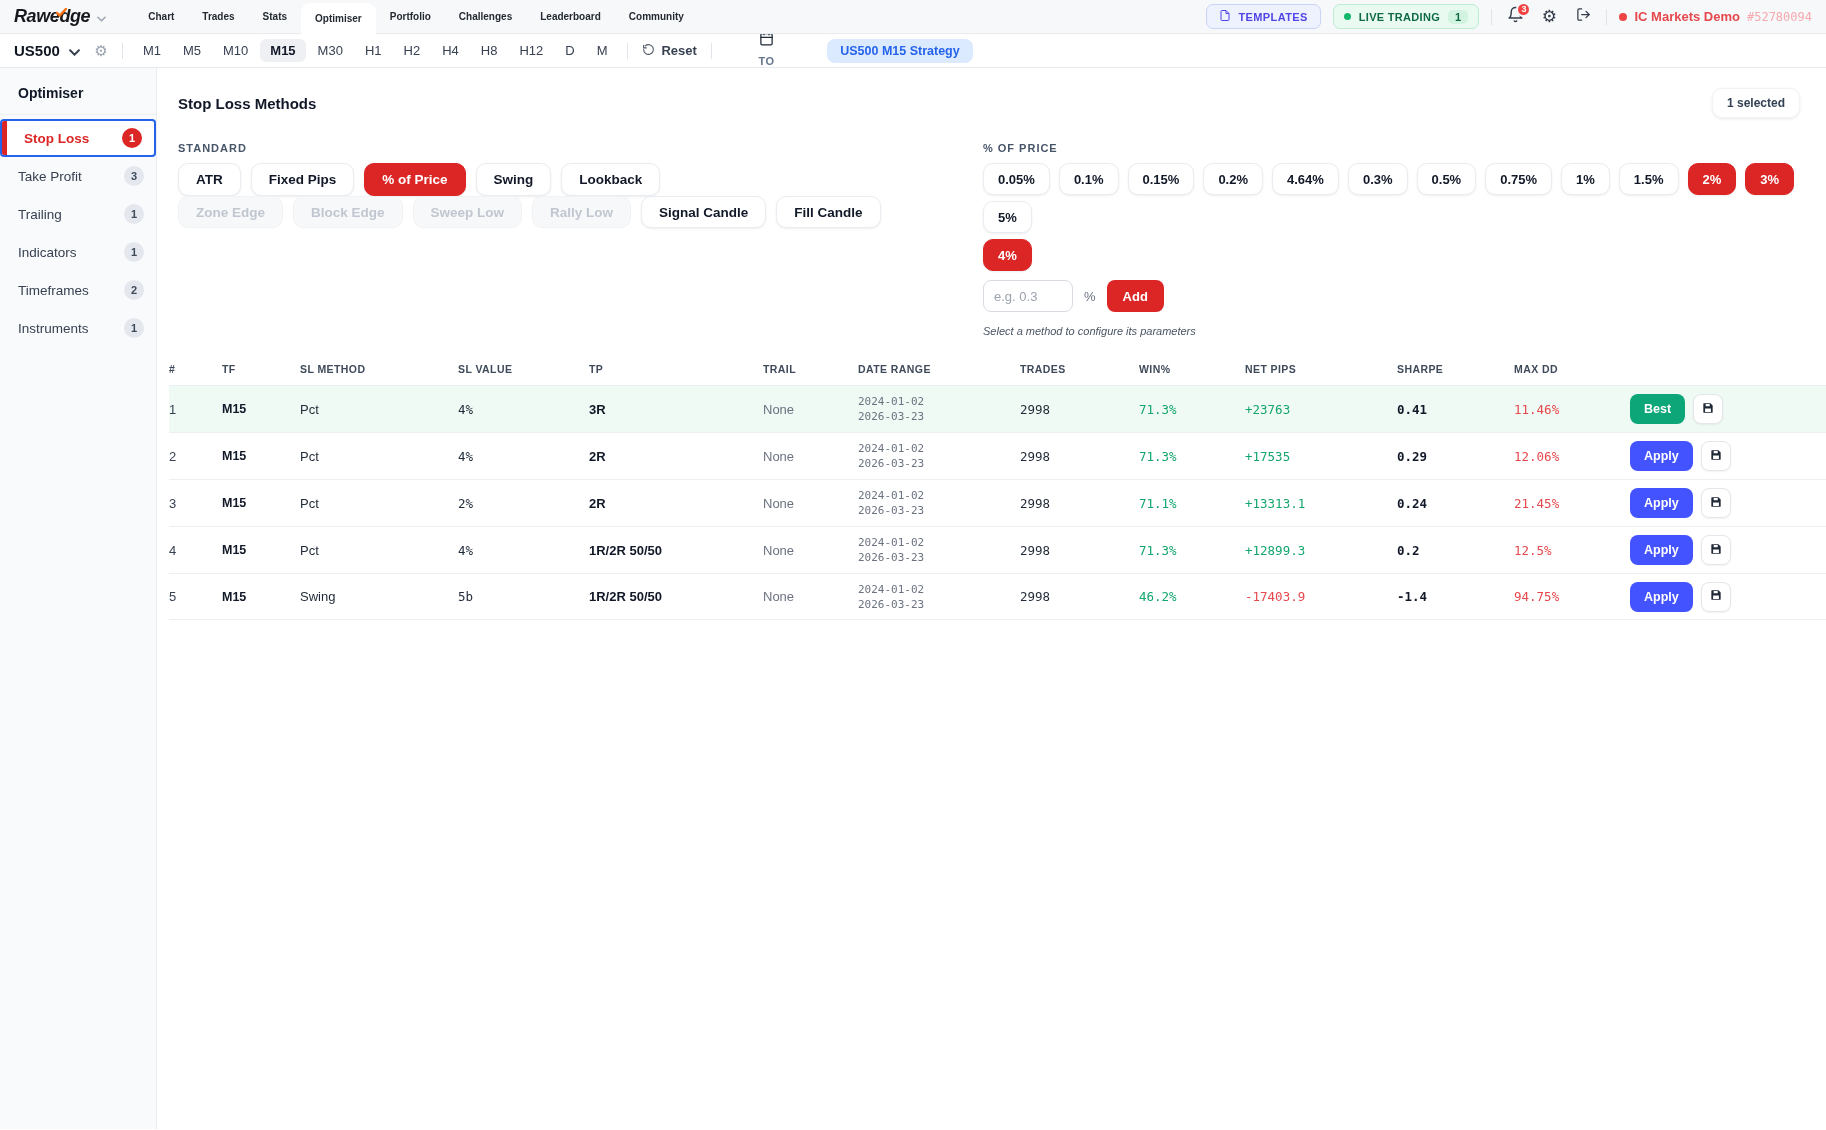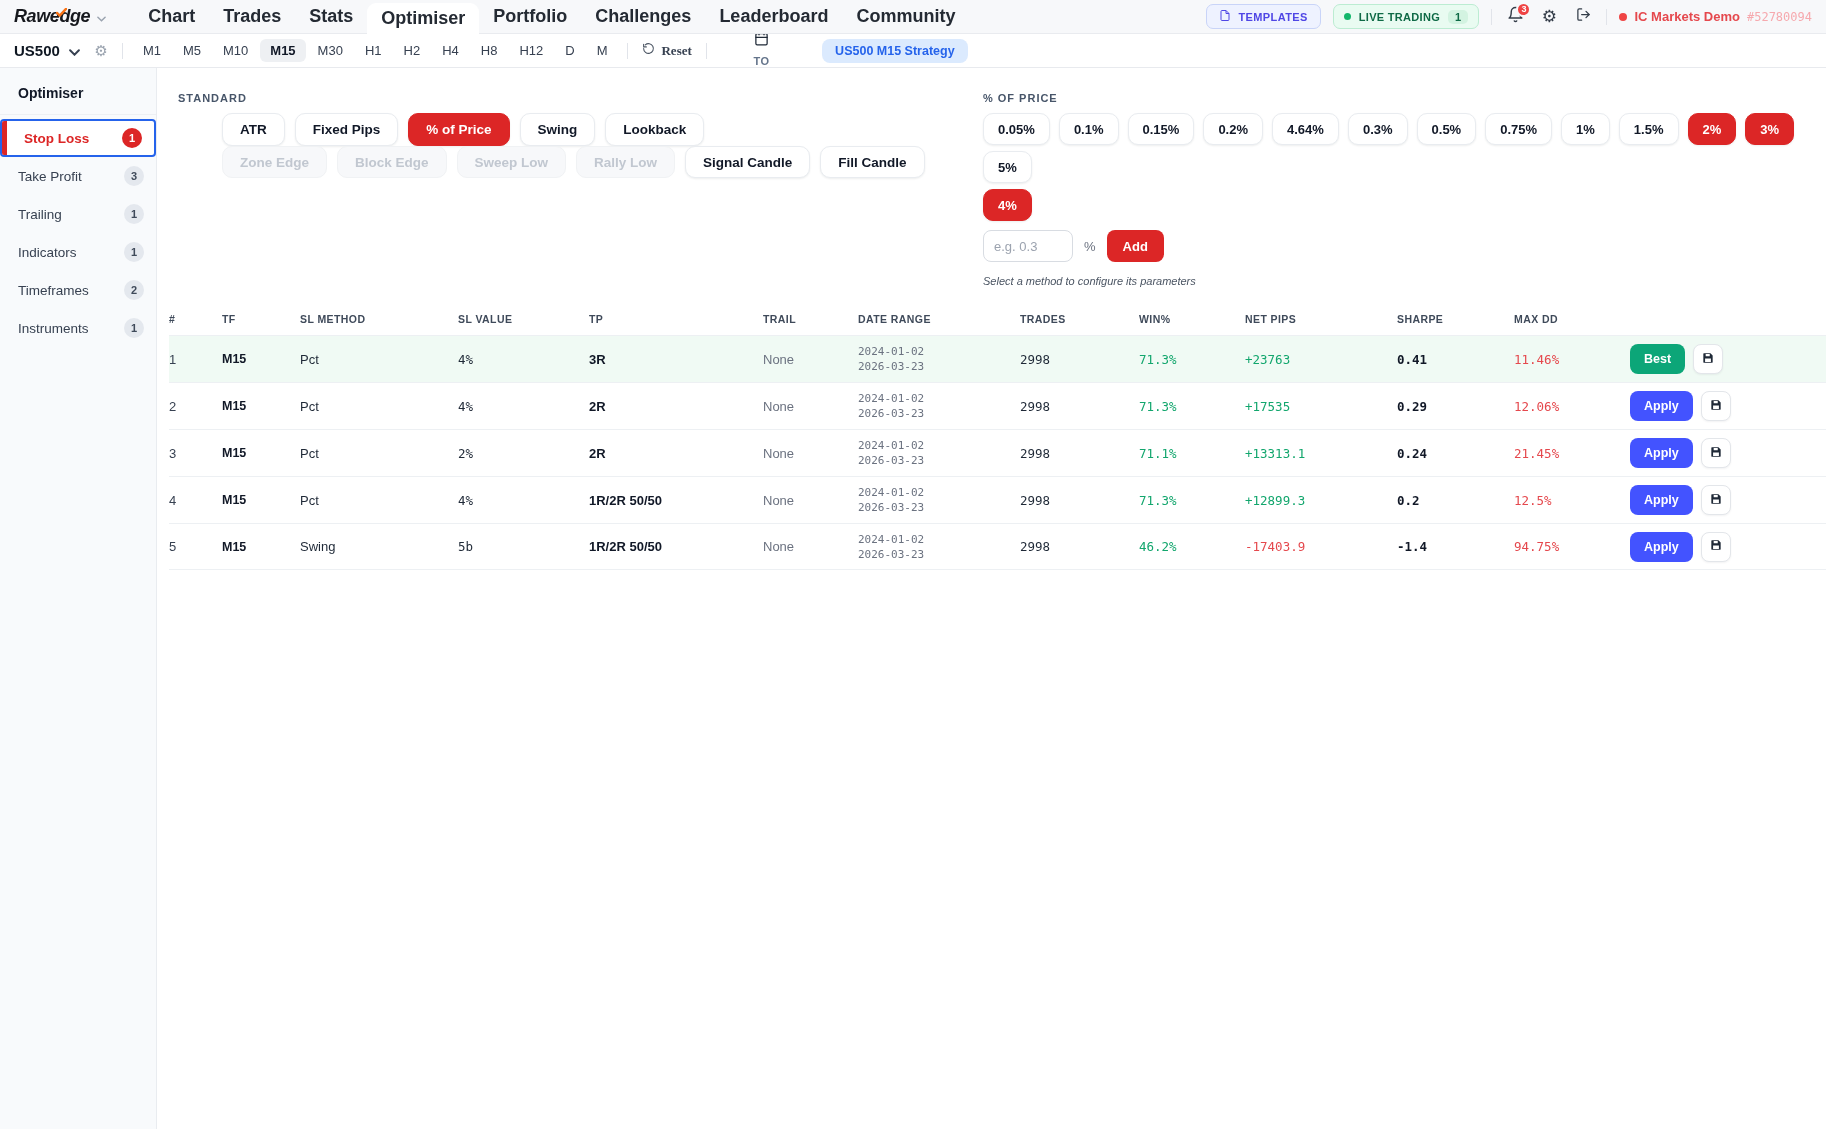--- a/index.html
+++ b/index.html
@@ -7,21 +7,21 @@
   body { font-family:"Liberation Sans", sans-serif; background:#ffffff; color:#111827; }
   .mono { font-family:"DejaVu Sans Mono", monospace; }
 
   
   .navbar { height:34px; background:#f7f8fa; border-bottom:1px solid #e9ebef;
             display:flex; align-items:center; padding:0 14px; position:relative; z-index:5; }
   .logo-wrap { display:flex; align-items:center; gap:7px; cursor:pointer; }
   .logo { font-size:18px; font-weight:800; font-style:italic; letter-spacing:-0.4px; color:#16181d; position:relative; }
   .logo .check { position:absolute; top:-5px; left:55%; }
   .nav-tabs { display:flex; align-items:flex-end; height:34px; margin-left:28px; }
-  .nav-tab { height:34px; display:flex; align-items:center; padding:0 14px; font-size:18px;
+  .nav-tab { height:34px; display:flex; align-items:center; padding:0 14px; font-size:10px;
              font-weight:600; color:#242a33; cursor:pointer; }
   .nav-tab.active { background:#ffffff; border-radius:9px 9px 0 0; font-weight:700; height:32px;
                     margin-bottom:-1px; position:relative; z-index:6; }
   .nav-right { margin-left:auto; display:flex; align-items:center; gap:12px; }
   .btn-templates { display:flex; align-items:center; gap:7px; height:25px; padding:0 12px;
                    background:#eef2ff; border:1px solid #c9d4f8; border-radius:7px; color:#4f46e5;
                    font-size:11px; font-weight:700; letter-spacing:.4px; cursor:pointer; }
   .btn-live { display:flex; align-items:center; gap:8px; height:25px; padding:0 10px;
               background:#e9fbf1; border:1px solid #bcecd2; border-radius:7px; color:#0f6a46;
               font-size:11px; font-weight:700; letter-spacing:.3px; cursor:pointer; }
@@ -40,21 +40,21 @@
   .account-num { font-size:12px; color:#f6a9ae; }
 
   
   .toolbar { height:34px; background:#ffffff; border-bottom:1px solid #e8eaee;
              display:flex; align-items:center; padding:0 14px; gap:10px; }
   .symbol-select { display:flex; align-items:center; gap:9px; cursor:pointer; }
   .symbol-label { font-size:15px; font-weight:800; color:#0f1722; }
   .tf-list { display:flex; align-items:center; gap:2px; }
   .tf-item { padding:4px 10px; font-size:13px; font-weight:500; color:#374151; border-radius:6px; cursor:pointer; }
   .tf-item.selected { background:#eef0f3; font-weight:700; color:#111827; }
-  .reset-btn { display:flex; align-items:center; gap:6px; font-size:13px; font-weight:600; color:#374151; cursor:pointer; padding:0 4px;font-family:Liberation Serif, serif; }
+  .reset-btn { display:flex; align-items:center; gap:6px; font-size:13px; font-weight:600; color:#374151; cursor:pointer; padding:0 4px; }
   .date-group { display:flex; align-items:center; gap:9px;flex-direction:column; }
   .date-label { font-size:11px; font-weight:700; letter-spacing:.5px; color:#64748b; }
   .date-value { font-size:14px; font-weight:600; color:#0f172a; letter-spacing:.5px; cursor:text; }
   .cal-btn { display:flex; align-items:center; cursor:pointer; }
   .strategy-badge { background:#dbeafe; color:#2563eb; font-size:12.5px; font-weight:700;
                     padding:5px 13px; border-radius:8px; cursor:pointer; margin-left:6px; }
 
   
   .body-row { display:flex; height:1061px; }
   .sidebar { width:157px; background:#f8fafc; border-right:1px solid #e9ecf0; flex-shrink:0; }
@@ -76,21 +76,21 @@
   .main-header { display:flex; align-items:center; justify-content:space-between; padding:20px 26px 0 21px; }
   .page-title { font-size:15px; font-weight:700; color:#111827; }
   .selected-badge { background:#ffffff; border:1px solid #f1f3f5; box-shadow:0 1px 3px rgba(16,24,40,.09);
                     border-radius:10px; padding:7px 14px; font-size:12px; font-weight:700; color:#334155; }
 
   
   .methods { display:flex; margin-top:24px; }
   .methods-left { width:826px; padding-left:21px; flex-shrink:0; }
   .methods-right { flex:1; padding-right:40px; }
   .section-label { font-size:11px; font-weight:700; letter-spacing:.09em; color:#475569; margin-bottom:9px; }
-  .btn-row { display:flex; align-items:center; gap:10px; flex-wrap:wrap;margin-left:44px; }
+  .btn-row { display:flex; align-items:center; gap:10px; flex-wrap:wrap; }
   .pill-btn { height:33px; padding:0 17px; border-radius:10px; background:#ffffff; border:1px solid #e9ecf0;
               box-shadow:0 1px 2px rgba(27,36,44,.08); font-family:"Liberation Sans",sans-serif;
               font-size:13.5px; font-weight:700; color:#111827; cursor:pointer; }
   .pill-btn.selected { background:#dc2626; color:#ffffff; border-color:#dc2626; }
   .pill-btn.disabled { background:#f7f8fa; color:#c1c7d0; border-color:#f0f2f4; box-shadow:none; cursor:default; }
   .cond-label { margin-top:17px; }
   .pct-row { display:flex; align-items:center; gap:9px; margin-bottom:6px; }
   .pct-btn { height:32px; padding:0 14px; font-size:13px; }
   .add-row { display:flex; align-items:center; gap:8px; margin-top:9px; }
   .pct-input { width:90px; height:32px; border:1px solid #d8dce2; border-radius:8px; padding:0 10px;
@@ -321,20 +321,24 @@
         </div>
 
         <div class="side-item">
           <span>Instruments</span>
           <span class="badge">1</span>
         </div>
       </div>
   </div>
 
   <div class="main">
+    <div class="main-header">
+      <div class="page-title">Stop Loss Methods</div>
+      <div class="selected-badge">1 selected</div>
+    </div>
 
     <div class="methods">
       <div class="methods-left">
         <div class="section-label">STANDARD</div>
         <div class="btn-row">
 
             <button class="pill-btn">ATR</button>
 
             <button class="pill-btn">Fixed Pips</button>
 

